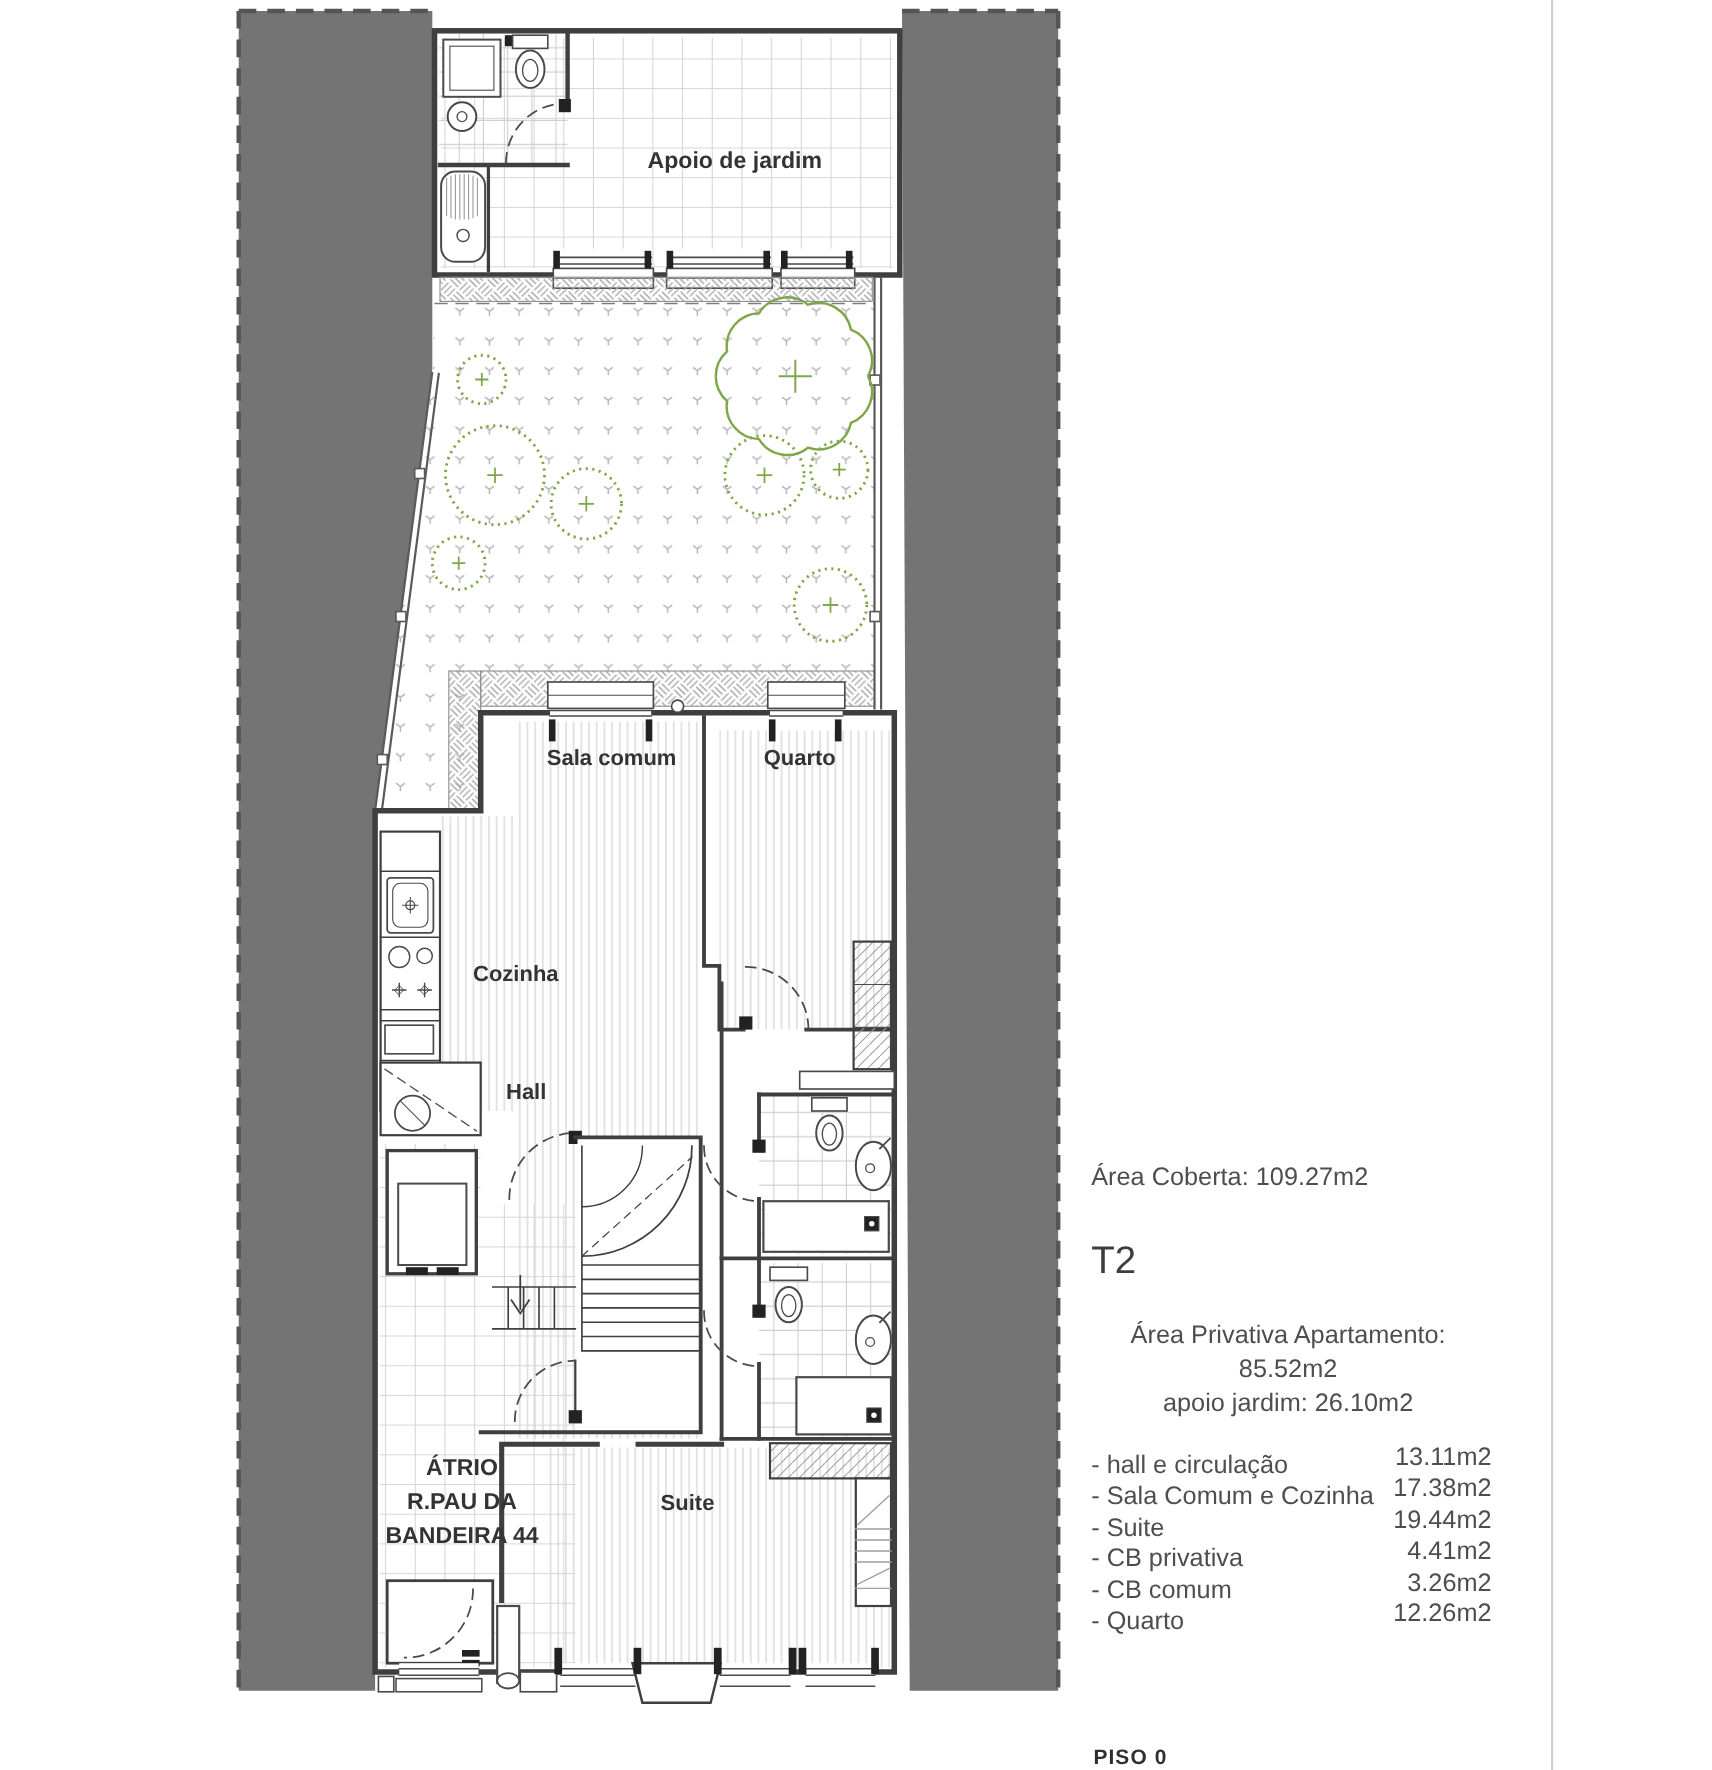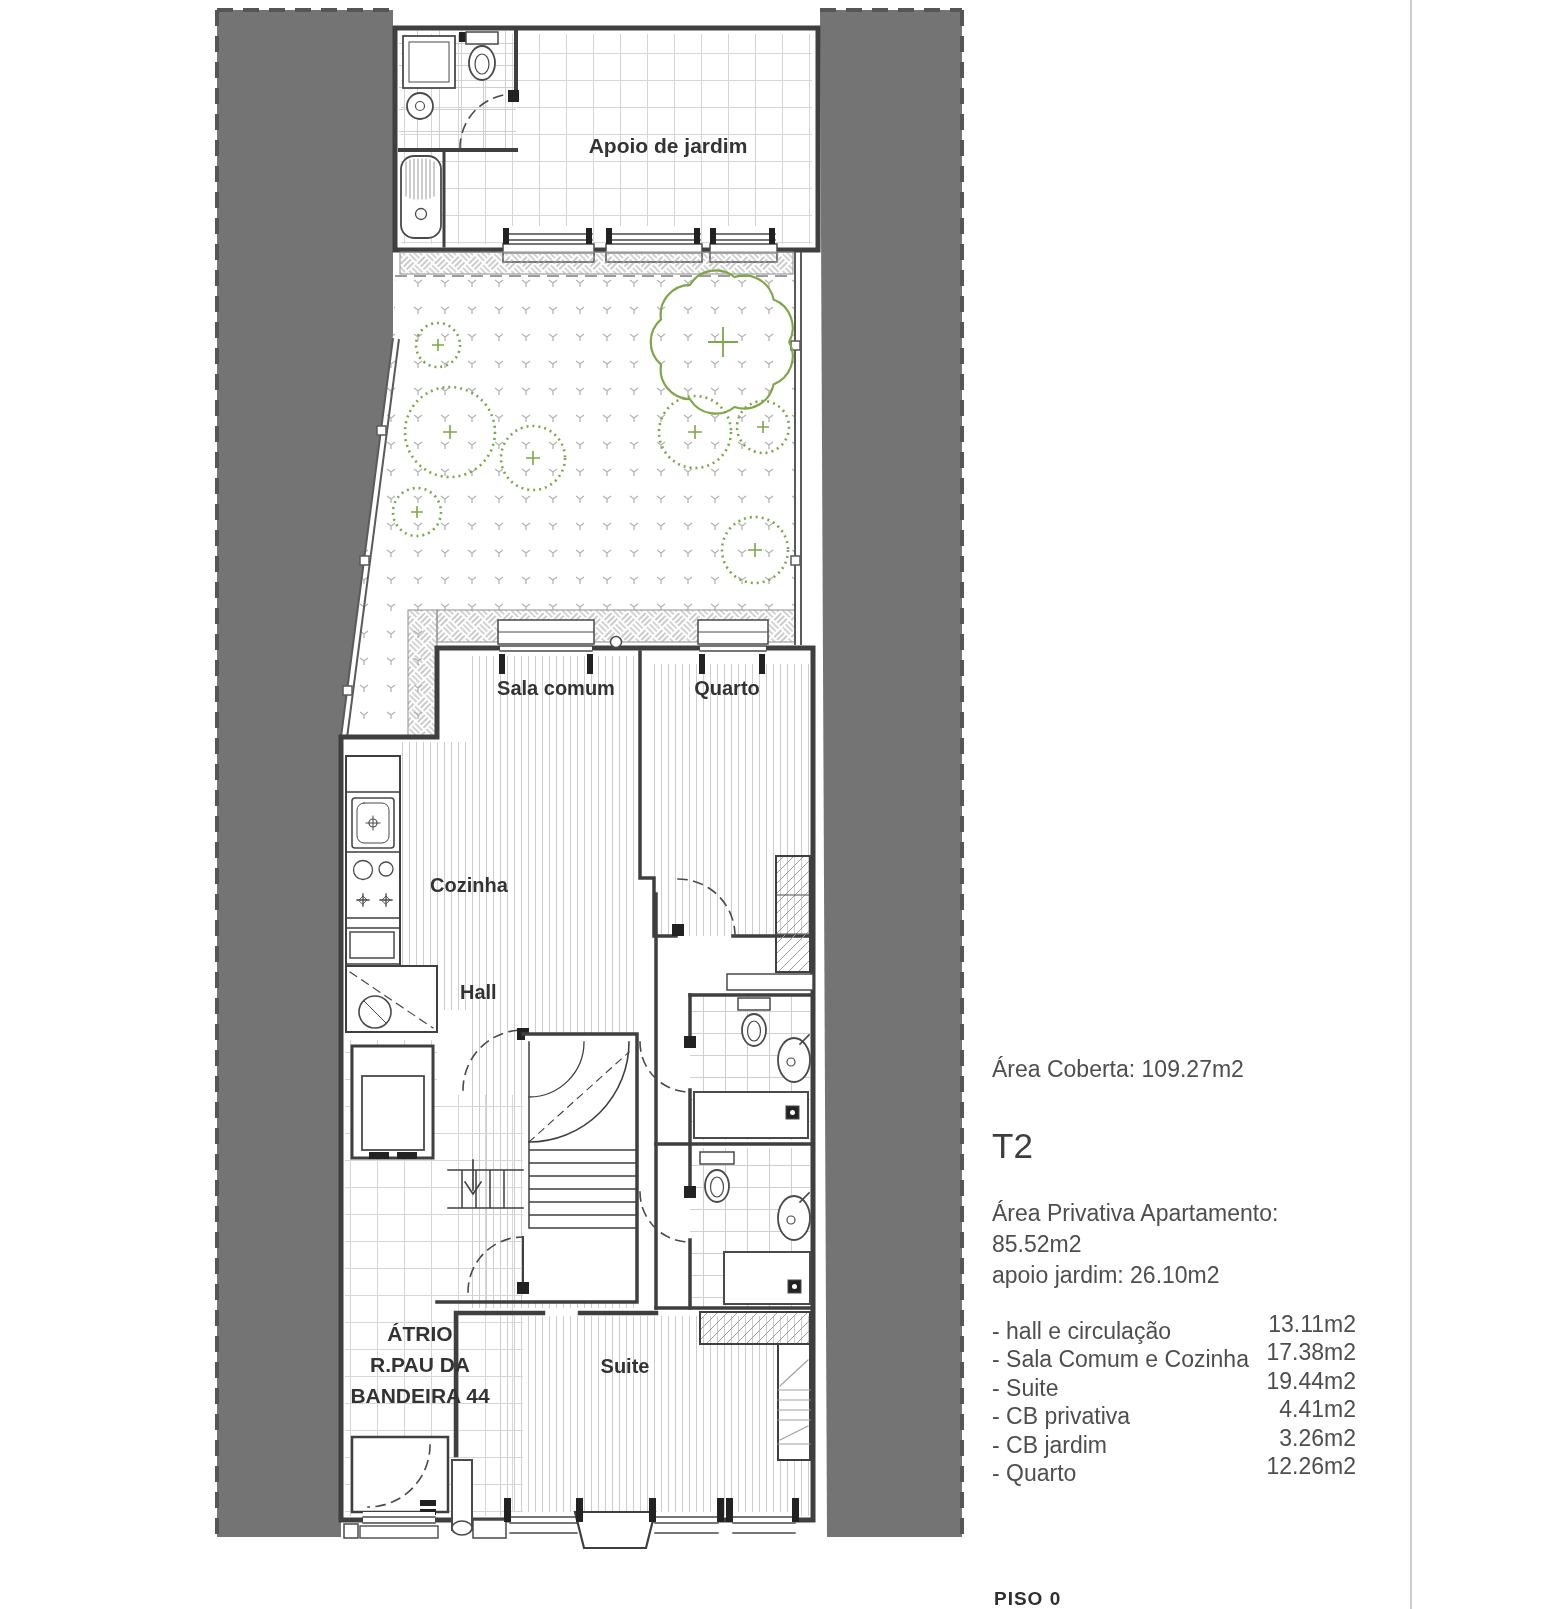--- a/index.html
+++ b/index.html
@@ -3,21 +3,21 @@
 <meta charset="utf-8">
 <style>
   html,body{margin:0;padding:0;background:#ffffff;}
   body{width:1556px;height:1609px;position:relative;font-family:"Liberation Sans",sans-serif;overflow:hidden;}
   #plan-svg{position:absolute;left:0;top:0;}
   .room-label{font-family:"Liberation Sans",sans-serif;font-weight:700;fill:#333333;}
   .panel{position:absolute;color:#4e4e4e;}
   .panel-left{left:992px;}
   #area-coberta{top:1056px;font-size:23px;}
   #typology{top:1126px;font-size:35px;color:#3d3d3d;}
-  #private-areas{top:1198px;left:992px;width:358px;text-align:left;font-size:23px;line-height:31px;}
+  #private-areas{top:1198px;left:992px;width:358px;text-align:center;font-size:23px;line-height:31px;}
   #room-list{top:1318px;left:992px;width:364px;font-size:23px;}
   .room-row{display:flex;justify-content:space-between;height:28.4px;align-items:baseline;}
   .room-row .val{position:relative;top:-7px;}
   #floor-label{top:1572px;left:994px;font-size:19px;font-weight:700;color:#2f2f2f;letter-spacing:1px;margin-top:16px;}
 </style>
 </head>
 <body>
 
 <svg id="plan-svg" width="1556" height="1609" viewBox="0 0 1556 1609" xmlns="http://www.w3.org/2000/svg">
   <defs>
@@ -337,21 +337,21 @@
     </div>
   <div class="room-row">
       <span>- Suite</span>
       <span class="val">19.44m2</span>
     </div>
   <div class="room-row">
       <span>- CB privativa</span>
       <span class="val">4.41m2</span>
     </div>
   <div class="room-row">
-      <span>- CB jardim</span>
+      <span>- CB comum</span>
       <span class="val">3.26m2</span>
     </div>
   <div class="room-row">
       <span>- Quarto</span>
       <span class="val">12.26m2</span>
     </div>
 </div>
 <div class="panel" id="floor-label">PISO 0</div>
 
 </body></html>

